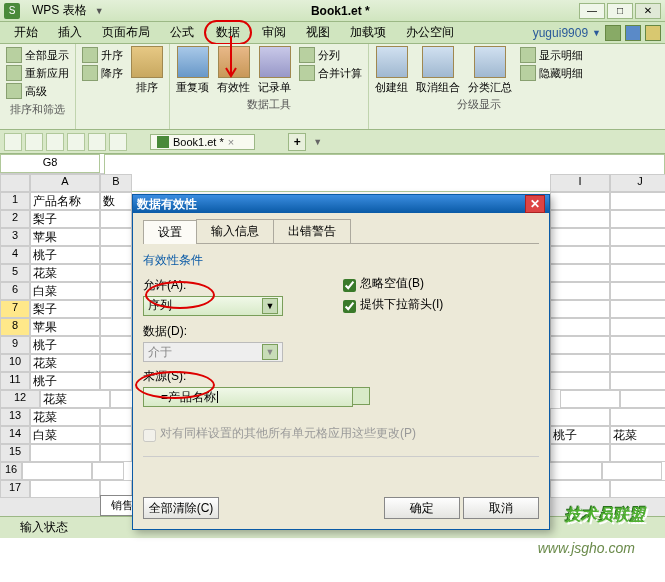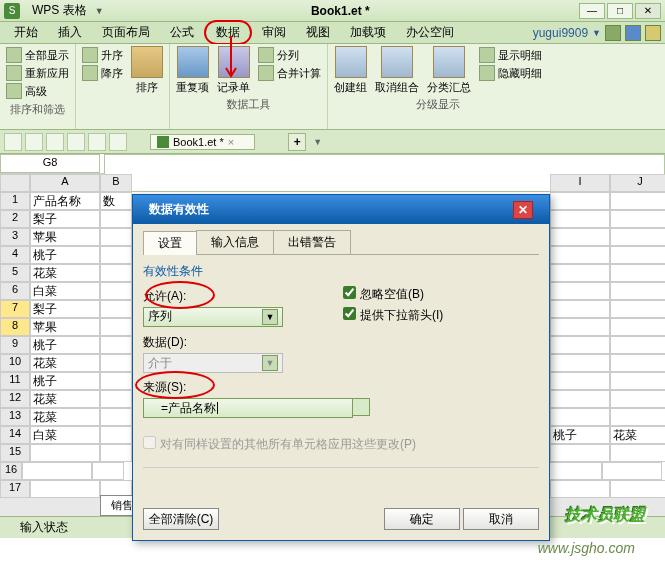--- a/index.html
+++ b/index.html
@@ -41,36 +41,36 @@
 .sheet { display: flex; height: 320px; }
 .colh-row { display: flex; height: 18px; }
 .corner { width: 30px; height: 18px; background: #e8e8e8; border: 1px solid #ccc; }
 .colh { flex: 0 0 60px; height: 18px; background: #e8e8e8; border: 1px solid #ccc; text-align: center; font-size: 11px; }
 .rowh { height: 18px; background: #e8e8e8; border: 1px solid #ccc; text-align: center; font-size: 11px; }
 .rowh.yellow { background: #ffe88a; }
 .cell-row { display: flex; height: 18px; }
 .cell { flex: 0 0 60px; height: 18px; border: 1px solid #ccc; font-size: 12px; padding: 0 2px; background: #fff; }
 
 .dialog { position: absolute; left: 132px; top: 194px; width: 418px; background: #ece9d8; border: 1px solid #0a5aa6; box-shadow: 3px 3px 8px rgba(0,0,0,0.3); }
-.dlg-title { height: 29px; background: linear-gradient(#3b8de0, #0a5aa6); color: #fff; font-weight: bold; display: flex; align-items: center; padding: 0 16px; font-size: 12px; }
+.dlg-title { height: 18px; background: linear-gradient(#3b8de0, #0a5aa6); color: #fff; font-weight: bold; display: flex; align-items: center; padding: 0 4px; font-size: 12px; }
 .dlg-title .close { margin-left: auto; width: 20px; height: 18px; background: #d44; border: 1px solid #a22; display: flex; align-items: center; justify-content: center; color: #fff; cursor: pointer; }
 .dlg-body { padding: 6px 10px 10px; }
 .dlg-tabs { display: flex; border-bottom: 1px solid #aca99e; margin-bottom: 8px; }
 .dlg-tab { padding: 3px 14px; background: #ece9d8; border: 1px solid #aca99e; border-bottom: none; font-size: 12px; cursor: pointer; margin-right: -1px; }
 .dlg-tab.active { background: #fcfbf6; position: relative; top: 1px; }
 .fieldset-label { color: #0a5aa6; font-size: 12px; margin-bottom: 6px; }
 .form-row { display: flex; margin-bottom: 6px; align-items: center; }
 .form-col { width: 200px; }
 .form-label { font-size: 12px; margin-bottom: 2px; }
 .combo { width: 140px; height: 20px; border: 1px solid #7a9e5a; background: linear-gradient(#f0f8e8, #d8eac8); display: flex; align-items: center; padding: 0 4px; font-size: 12px; cursor: pointer; }
 .combo .arrow { margin-left: auto; width: 16px; height: 16px; background: #c8dcb8; border: 1px solid #7a9e5a; display: flex; align-items: center; justify-content: center; font-size: 9px; }
 .combo.disabled { background: #eee; border-color: #bbb; color: #888; }
 .text-input { width: 210px; height: 20px; border: 1px solid #7a9e5a; background: linear-gradient(#f0f8e8, #d8eac8); padding: 0 17px; font-size: 12px; display: flex; align-items: center; }
 .ref-btn { width: 18px; height: 18px; border: 1px solid #7a9e5a; background: #d8eac8; margin-left: -1px; cursor: pointer; }
-.chk { display: flex; align-items: flex-start; gap: 4px; font-size: 12px; margin-bottom: 4px; }
+.chk { display: flex; align-items: flex-end; gap: 4px; font-size: 12px; margin-bottom: 4px; }
 .chk input { accent-color: #3a7a2a; }
 .chk.disabled { color: #999; }
 .dlg-footer { display: flex; justify-content: space-between; margin-top: 14px; padding-top: 8px; border-top: 1px solid #ccc; }
 .dlg-btn { width: 76px; height: 22px; background: linear-gradient(#fefefe, #e4e4e0); border: 1px solid #888; font-size: 12px; cursor: pointer; margin-top: 32px; }
 .red-circle { position: absolute; border: 2px solid #d00; border-radius: 50%; pointer-events: none; }
 
 .sheet-tabs { height: 22px; background: #e8e8e8; display: flex; align-items: center; border-top: 1px solid #888; padding-left: 100px; font-size: 11px; }
 .sheet-tab { padding: 2px 10px; background: #fff; border: 1px solid #888; margin-right: -1px; cursor: pointer; }
 .statusbar { height: 22px; background: #d8e8c8; border-top: 1px solid #9cb885; display: flex; align-items: center; padding: 0 20px; font-size: 12px; }
 
@@ -148,20 +148,24 @@
         </div>
     </div>
   </div>
   <div class="rib-group">
     <div style="display:flex;gap:8px;">
       <div class="rib-col">
           <div class="rib-big-icon" style="background:linear-gradient(#a8c8e8,#6898c8);"></div>
           <span>重复项</span>
         </div>
       <div class="rib-col">
+          <div class="rib-big-icon" style="background:linear-gradient(#e8b888,#c89858);"></div>
+          <span>有效性</span>
+        </div>
+      <div class="rib-col">
           <div class="rib-big-icon" style="background:linear-gradient(#c8c8e8,#9898c8);"></div>
           <span>记录单</span>
         </div>
       <div>
         <div class="rib-btn">
             <div class="rib-icon"></div>
             <span>分列</span>
           </div>
         <div class="rib-btn">
             <div class="rib-icon"></div>
@@ -316,21 +320,21 @@
         </div>
         <div class="cell-row">
           <div class="rowh" style="width: 30px;">11</div>
           <div class="cell" style="flex-basis: 70px;">桃子</div>
           <div class="cell" style="flex-basis: 32px;"></div>
           <div style="flex: 0 0 418px;"></div>
           <div class="cell"></div>
           <div class="cell"></div>
         </div>
         <div class="cell-row">
-          <div class="rowh" style="width: 30px;">12</div>
+          <div class="rowh" style="width: 40px;">12</div>
           <div class="cell" style="flex-basis: 70px;">花菜</div>
           <div class="cell" style="flex-basis: 32px;"></div>
           <div style="flex: 0 0 418px;"></div>
           <div class="cell"></div>
           <div class="cell"></div>
         </div>
         <div class="cell-row">
           <div class="rowh" style="width: 30px;">13</div>
           <div class="cell" style="flex-basis: 70px;">花菜</div>
           <div class="cell" style="flex-basis: 32px;"></div>

